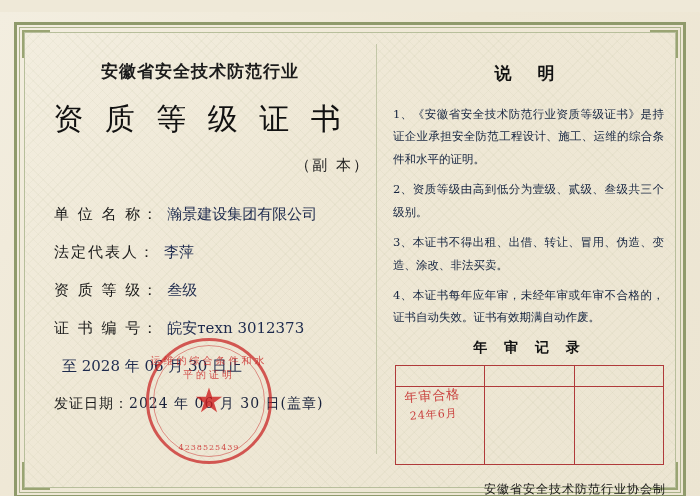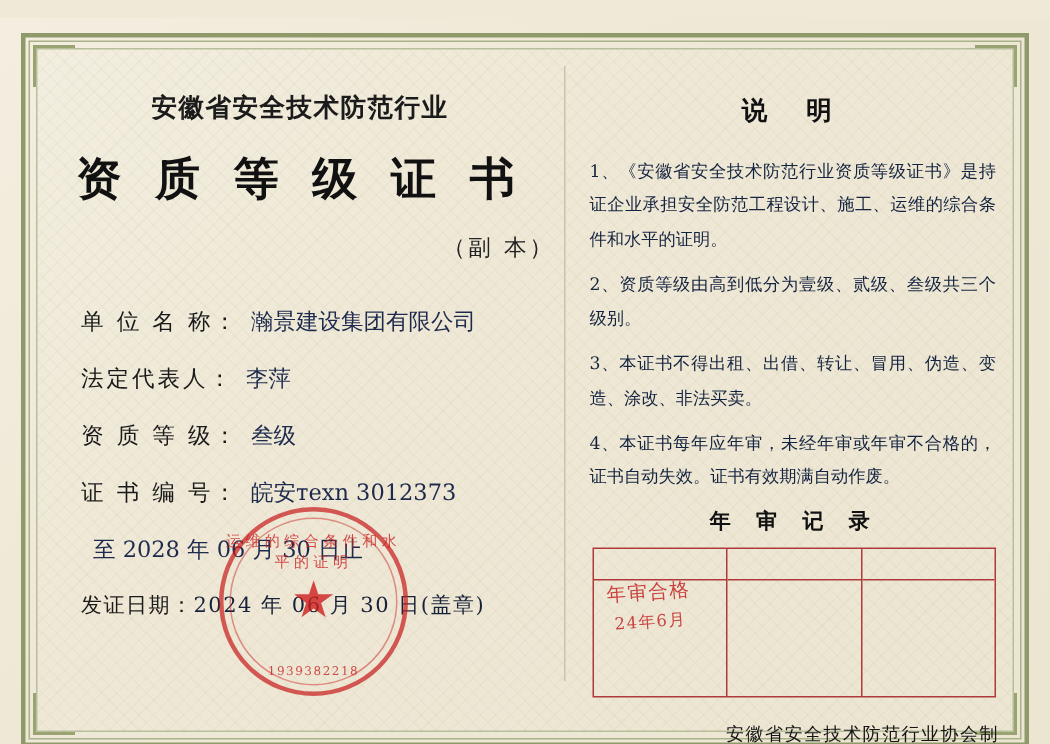--- a/index.html
+++ b/index.html
@@ -68,21 +68,21 @@
     font-family:"DejaVu Serif", serif;
     font-weight:bold;
     font-size:17px;
     color:#1b1b1b;
     letter-spacing:1px;
     margin-top:22px;
   }
   .cert-title{
     text-align:center;
     font-family:"DejaVu Serif", serif;
-    font-weight:bold;
+    font-weight:normal;
     font-size:30px;
     letter-spacing:6px;
     color:#111;
     margin-top:16px;
   }
   .cert-sub{
     text-align:right;
     font-family:"DejaVu Serif", serif;
     font-size:15px;
     letter-spacing:2px;
@@ -274,21 +274,21 @@
         </div>
       </div>
 
       <div class="issue-row">
         <span>发证日期：</span><span class="val">2024 年 06 月 30 日(盖章)</span>
       </div>
 
       <div class="seal">
         <div class="arc-top">运维的综合条件和水平的证明</div>
         <div class="star">★</div>
-        <div class="arc-bottom">1939382218</div>
+        <div class="arc-bottom">4238525439</div>
       </div>
     </div>
 
     <div class="divider"></div>
 
     <div class="right-pane">
       <div class="notes-title">说 明</div>
       <div class="notes">
         <div class="note">1、《安徽省安全技术防范行业资质等级证书》是持证企业承担安全防范工程设计、施工、运维的综合条件和水平的证明。</div>
         <div class="note">2、资质等级由高到低分为壹级、贰级、叁级共三个级别。</div>

